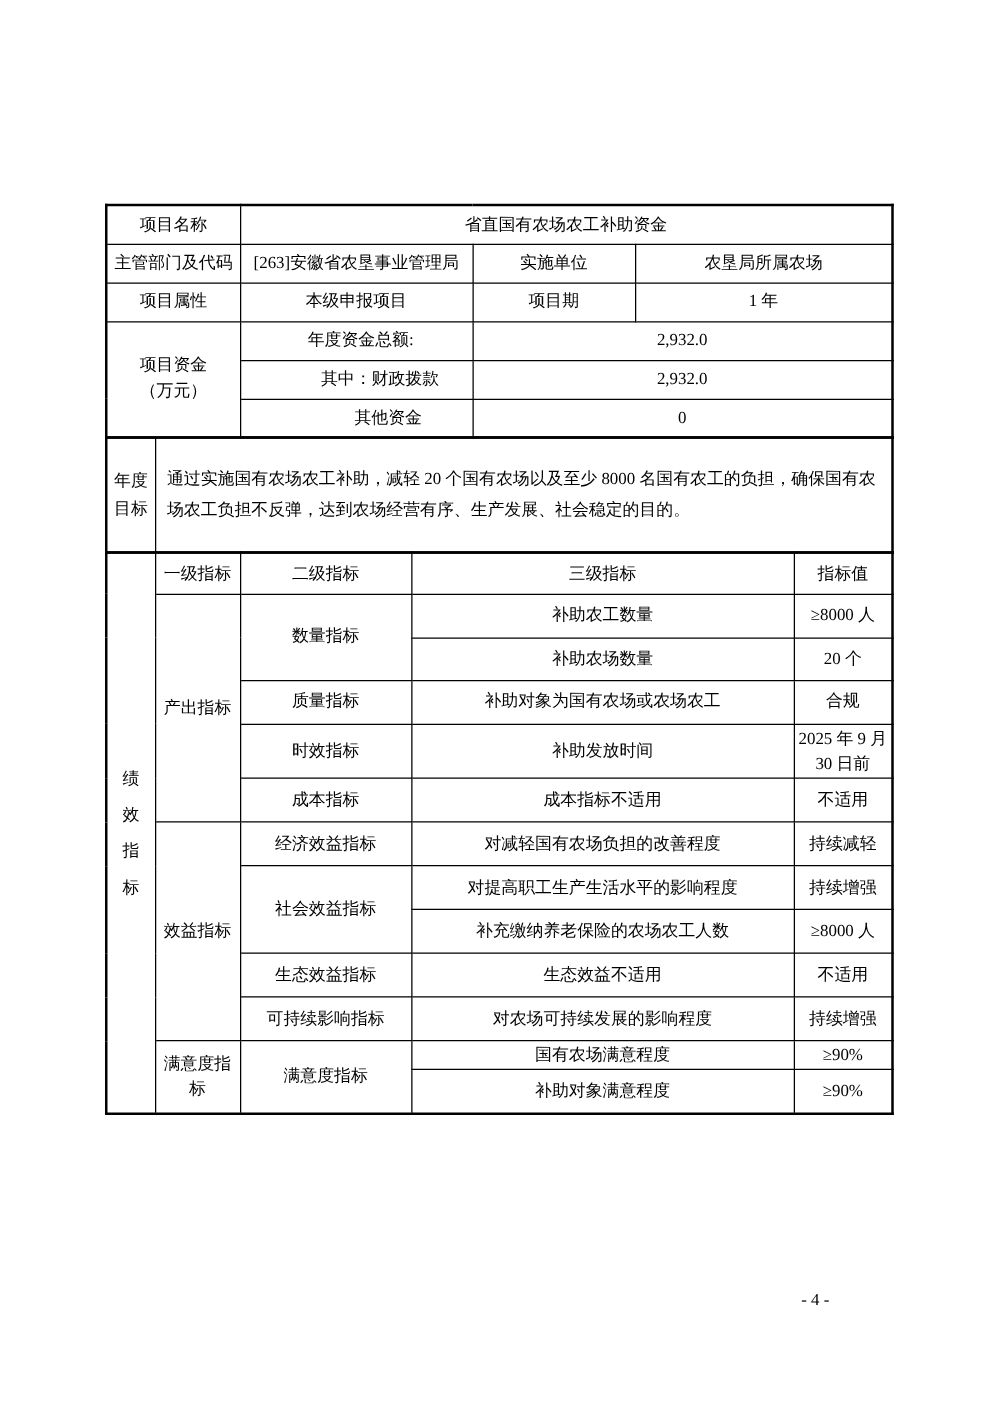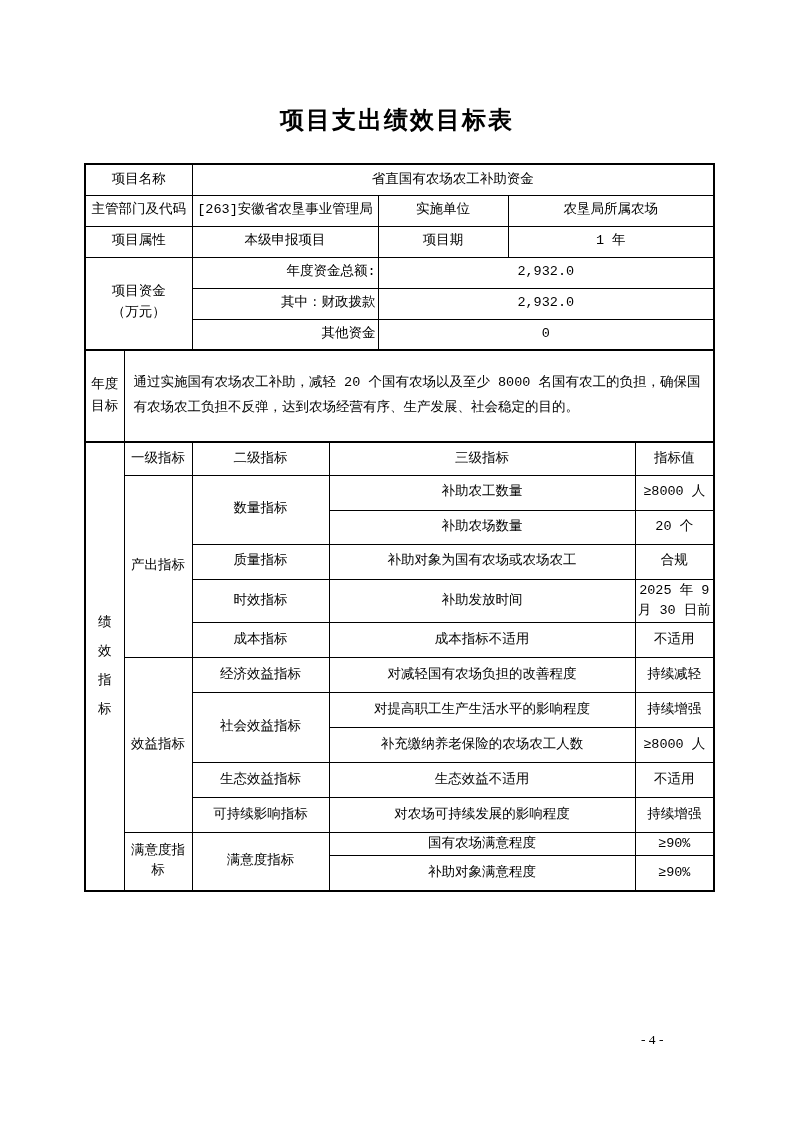--- a/index.html
+++ b/index.html
@@ -10,31 +10,31 @@
   .page{position:absolute;inset:0;background:#fff;}
   .title{
     position:absolute;top:104px;left:0;width:100%;text-align:center;
     font-family:"Liberation Sans","DejaVu Sans",sans-serif;
     font-size:24px;font-weight:bold;letter-spacing:2px;margin:0;
   }
   .subtitle{
     position:absolute;top:144px;left:0;width:100%;text-align:center;
     font-size:14.5px;white-space:pre;
   }
-  .tables{position:absolute;left:84px;top:163px;width:629px;font-family:Liberation Mono, monospace;}
+  .tables{position:absolute;left:84px;top:163px;width:629px;}
   table{
     border-collapse:collapse;table-layout:fixed;width:629px;
     border:2px solid #000;margin:0;
   }
   table + table{margin-top:-2px;}
   td{
     border:1px solid #000;text-align:center;vertical-align:middle;
     font-size:13.5px;line-height:1.35;padding:1px 2px;overflow:hidden;
   }
-  .left{text-align:right;}
+  .left{text-align:center;}
   .p8{padding-left:9px;}
   .p24{padding-left:40px;}
   .p66{padding-left:53px;}
   .fund-label div{line-height:1.55;}
   .vwrap2{width:2.1em;margin:0 auto;line-height:1.6;word-break:break-all;text-align:center;}
   .goal-text{
     text-align:left;padding:6px 9px;line-height:1.85;font-size:13.5px;
   }
   .vtext{
     width:1.15em;margin:0 auto;line-height:2.15;word-break:break-all;text-align:center;
@@ -43,21 +43,20 @@
   .valcell{line-height:1.5;margin-left:39px;}
   .pageno{
     position:absolute;top:1032px;left:641px;font-size:13.5px;white-space:pre;
   }
 </style>
 </head>
 <body>
 
 <div class="page">
 
-  <h1 class="title">项目支出绩效目标表</h1>
 
   <div class="tables">
 
     <table>
       <colgroup>
           <col style="width:107px">
           <col style="width:186px">
           <col style="width:130px">
           <col style="width:206px">
         </colgroup>

